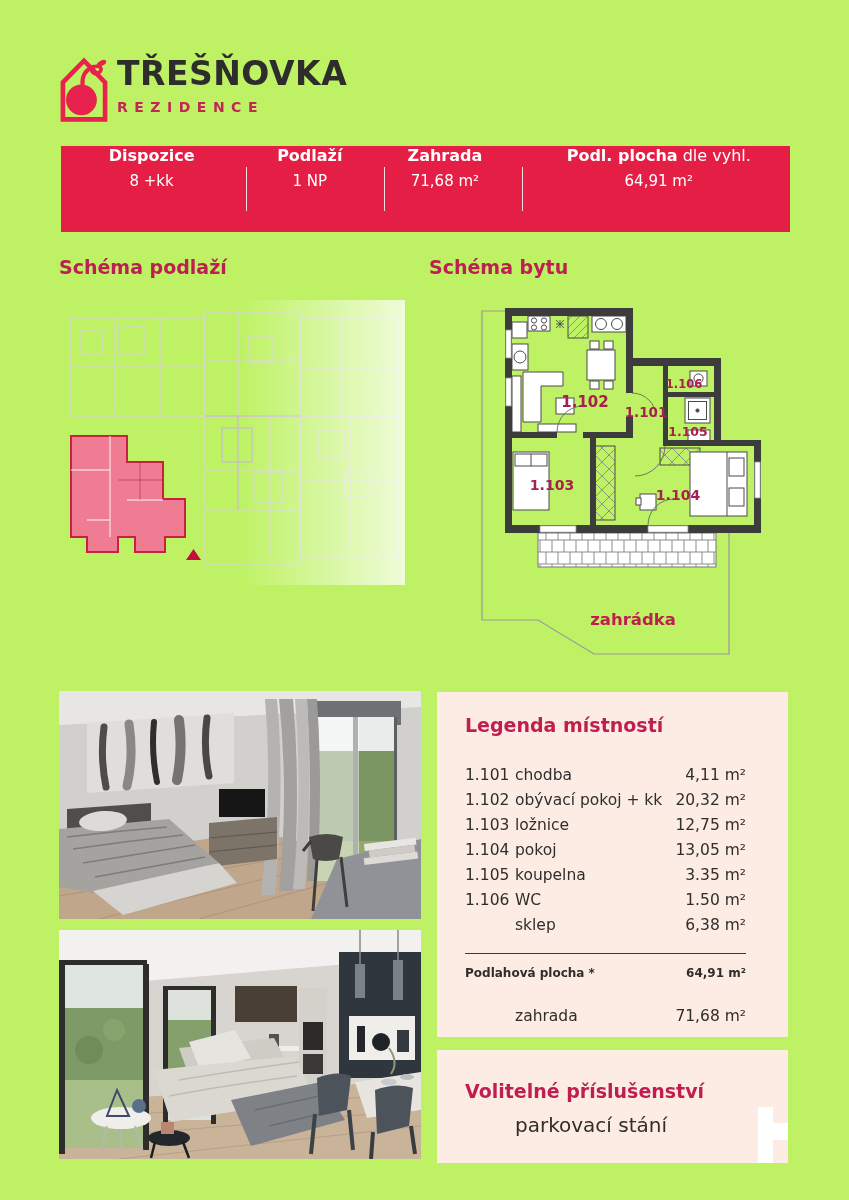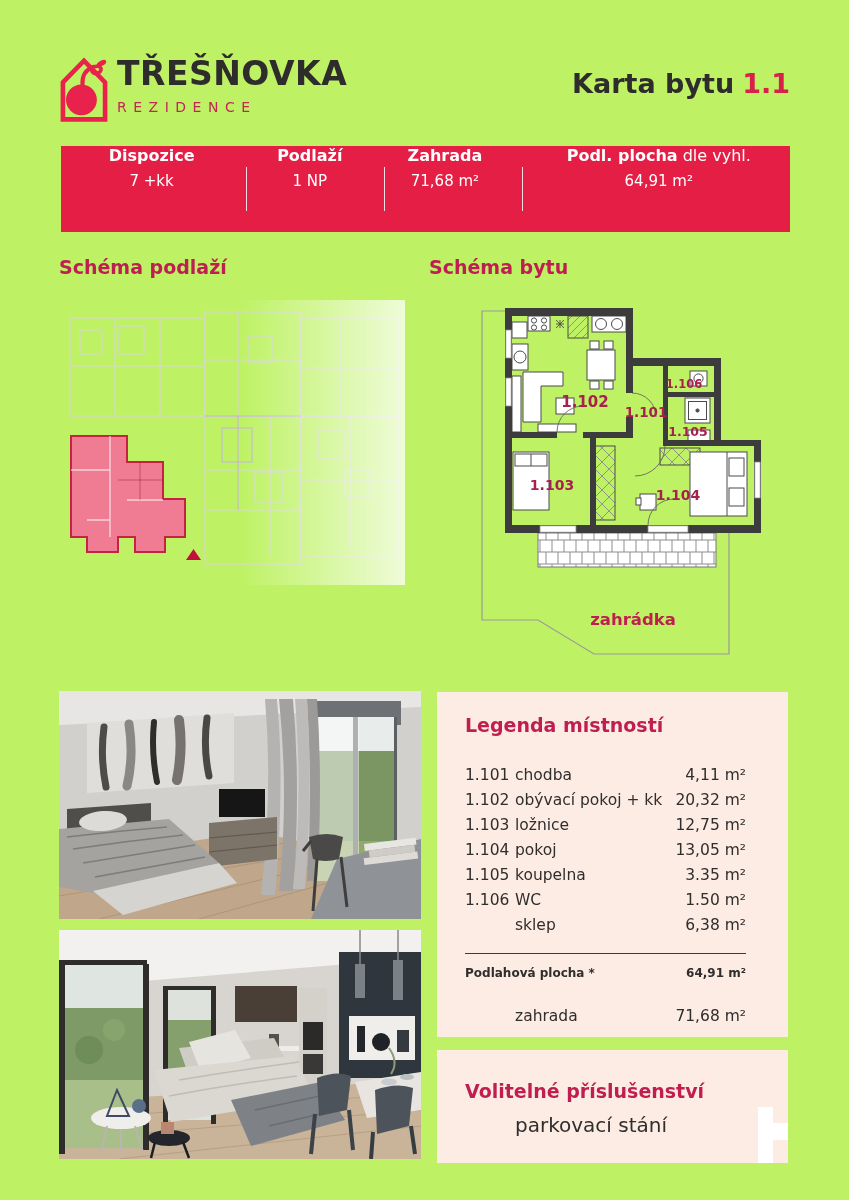--- a/index.html
+++ b/index.html
@@ -3,21 +3,21 @@
 <meta charset="utf-8">
 <style>
   html,body{margin:0;padding:0;background:#ffffff;}
   .page{position:relative;width:849px;height:1200px;background:#bef264;overflow:hidden;
         font-family:"DejaVu Sans","Liberation Sans",sans-serif;color:#2f2e2d;}
   .abs{position:absolute;}
 
   
   .brand-text{position:absolute;left:117px;top:57px;}
   .brand-name{font-size:33px;font-weight:800;letter-spacing:.5px;color:#2e2d2c;line-height:1;}
-  .brand-sub{font-size:14px;font-weight:400;letter-spacing:6.5px;color:#c22753;margin-top:9px;}
+  .brand-sub{font-size:14px;font-weight:700;letter-spacing:6.5px;color:#c22753;margin-top:9px;}
   .card-title{position:absolute;right:59px;top:68px;font-size:27px;font-weight:800;color:#2e2d2c;white-space:nowrap;}
   .card-title .unit{color:#d9204b;margin-left:8px;}
 
   
   .banner{position:absolute;left:61px;top:146px;width:729px;height:86px;background:#e51e45;
           display:flex;align-items:flex-start;color:#fff;}
   .banner-col{text-align:center;}
   .banner-col .lbl{font-size:16px;font-weight:800;margin-bottom:7px;}
   .banner-col .lbl .thin{font-weight:400;}
   .banner-col .val{font-size:15px;font-weight:400;}
@@ -64,28 +64,25 @@
     <path d="M9,59 L50,17 L91,59 L91,131 L9,131 Z" fill="none" stroke="#e8224c" stroke-width="9" stroke-linejoin="miter"></path>
     <circle cx="45" cy="93" r="30" fill="#e8224c"></circle>
     <path d="M47,64 C46,46 54,34 68,29" fill="none" stroke="#e8224c" stroke-width="8" stroke-linecap="round"></path>
     <path d="M68,29 C82,25 88,33 79,40 C71,45 62,39 66,30" fill="none" stroke="#e8224c" stroke-width="7" stroke-linecap="round"></path>
     <ellipse cx="84" cy="22" rx="10" ry="5" fill="#e8224c" transform="rotate(-28 84 22)"></ellipse>
   </svg>
   <div class="brand-text">
     <div class="brand-name">TŘEŠŇOVKA</div>
     <div class="brand-sub">REZIDENCE</div>
   </div>
-  <div class="card-title">
-    <span>Karta bytu</span><span class="unit">1.1</span>
-  </div>
 
   <div class="banner">
     <div class="banner-col c1">
       <div class="lbl">Dispozice</div>
-      <div class="val">7 +kk</div>
+      <div class="val">8 +kk</div>
     </div>
     <div class="banner-col c2">
       <div class="lbl">Podlaží</div>
       <div class="val">1 NP</div>
     </div>
     <div class="banner-col c3">
       <div class="lbl">Zahrada</div>
       <div class="val">71,68 m²</div>
     </div>
     <div class="banner-col c4">

